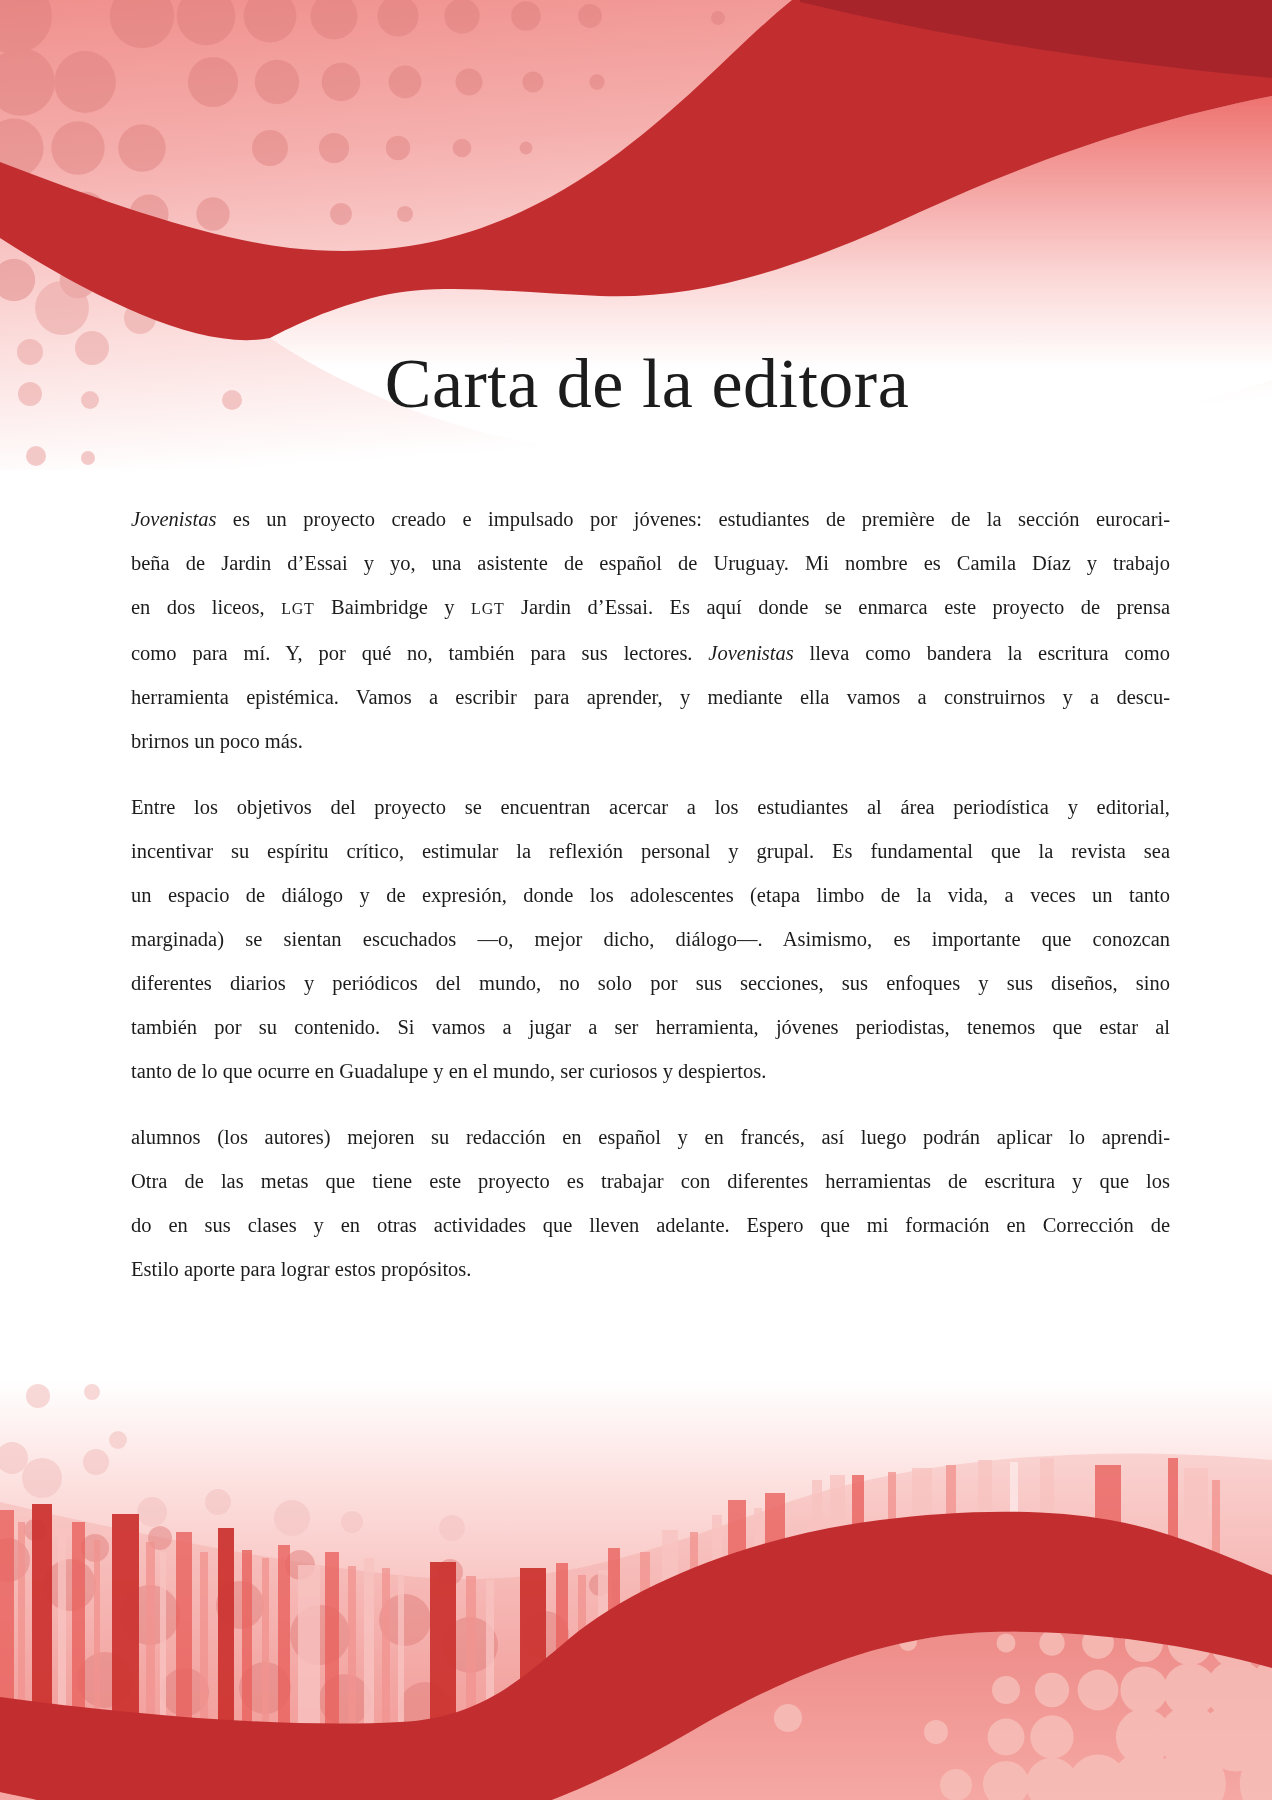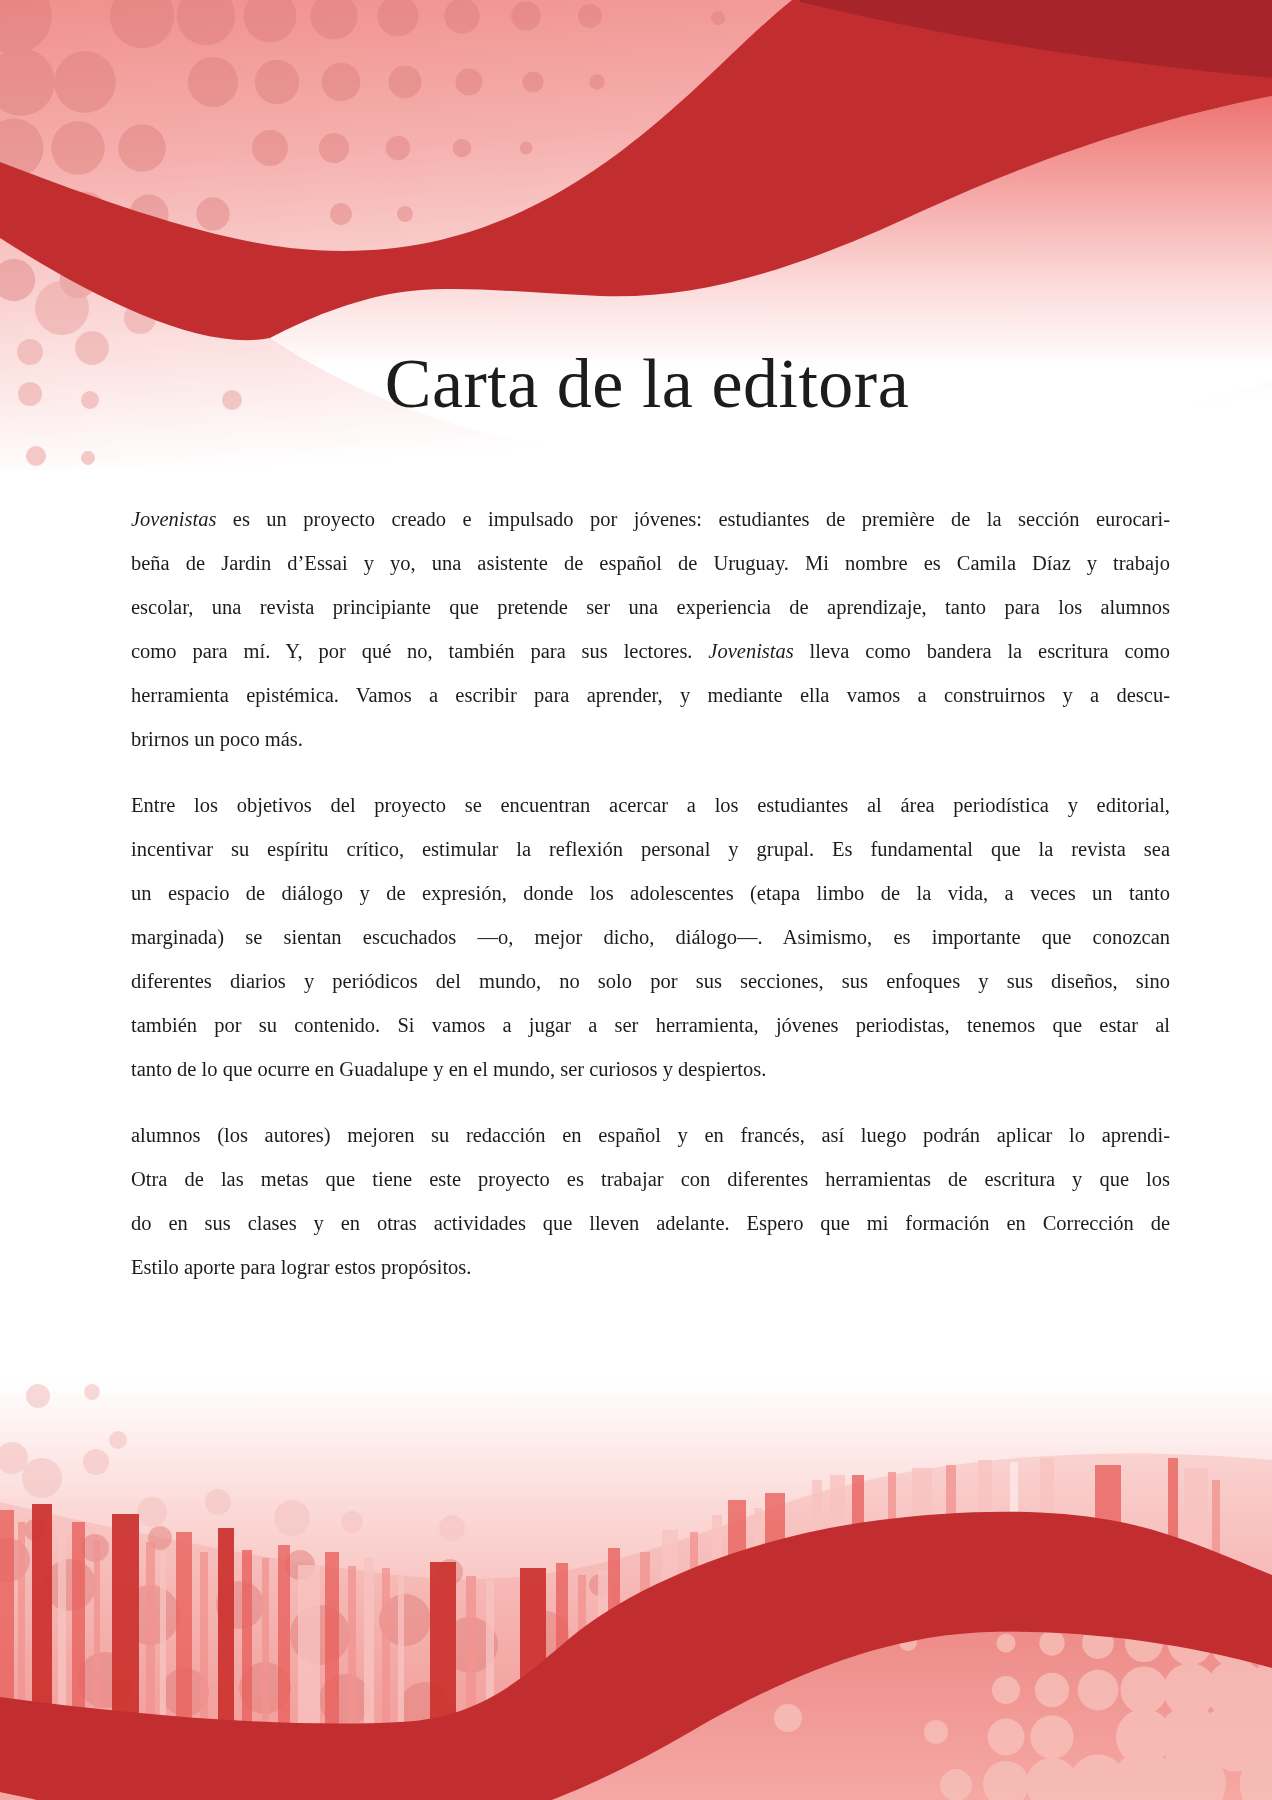--- a/index.html
+++ b/index.html
@@ -138,21 +138,21 @@
              C 200,352 90,296 0,238 Z"></path>
     <path fill="var(--band-red-dark,#a5232b)" opacity="0.9" d="M800,2 C 950,38 1100,62 1272,78 L1272,0 L800,0 Z"></path>
   </svg>
 
   <h1 class="title">Carta de la editora</h1>
 
   <div class="letter">
       <div class="para">
         <div class="line"><em>Jovenistas</em><span> es un proyecto creado e impulsado por jóvenes: estudiantes de première de la sección eurocari-</span></div>
         <div class="line"><span>beña de Jardin d’Essai y yo, una asistente de español de Uruguay. Mi nombre es Camila Díaz y trabajo</span></div>
-        <div class="line"><span>escolar, una revista principiante que pretende ser una experiencia de aprendizaje, tanto para los alumnos</span></div>
+        <div class="line"><span>en dos liceos, </span><span class="sc">LGT</span><span> Baimbridge y </span><span class="sc">LGT</span><span> Jardin d’Essai. Es aquí donde se enmarca este proyecto de prensa</span></div>
         <div class="line"><span>como para mí. Y, por qué no, también para sus lectores. </span><em>Jovenistas</em><span> lleva como bandera la escritura como</span></div>
         <div class="line"><span>herramienta epistémica. Vamos a escribir para aprender, y mediante ella vamos a construirnos y a descu-</span></div>
         <div class="line last"><span>brirnos un poco más.</span></div>
       </div>
       <div class="para">
         <div class="line"><span>Entre los objetivos del proyecto se encuentran acercar a los estudiantes al área periodística y editorial,</span></div>
         <div class="line"><span>incentivar su espíritu crítico, estimular la reflexión personal y grupal. Es fundamental que la revista sea</span></div>
         <div class="line"><span>un espacio de diálogo y de expresión, donde los adolescentes (etapa limbo de la vida, a veces un tanto</span></div>
         <div class="line"><span>marginada) se sientan escuchados —o, mejor dicho, diálogo—. Asimismo, es importante que conozcan</span></div>
         <div class="line"><span>diferentes diarios y periódicos del mundo, no solo por sus secciones, sus enfoques y sus diseños, sino</span></div>

